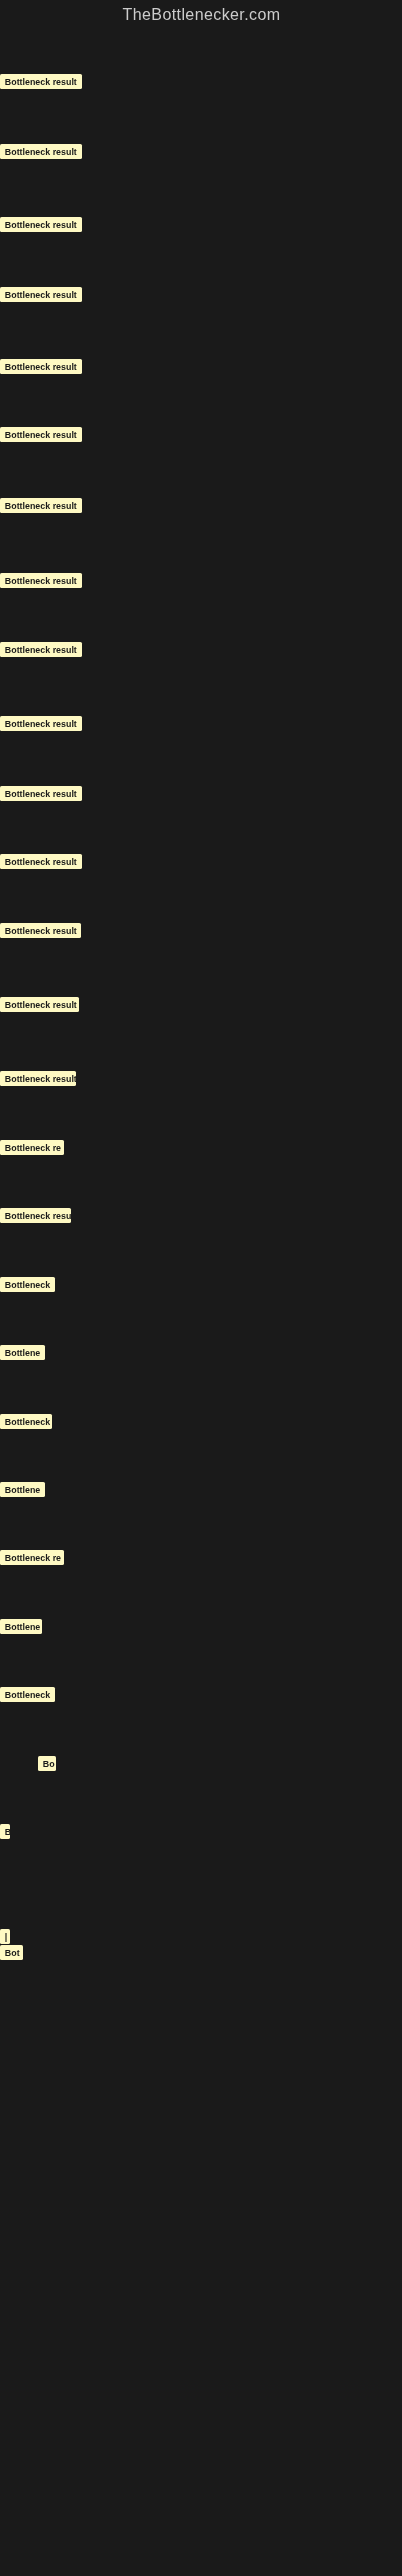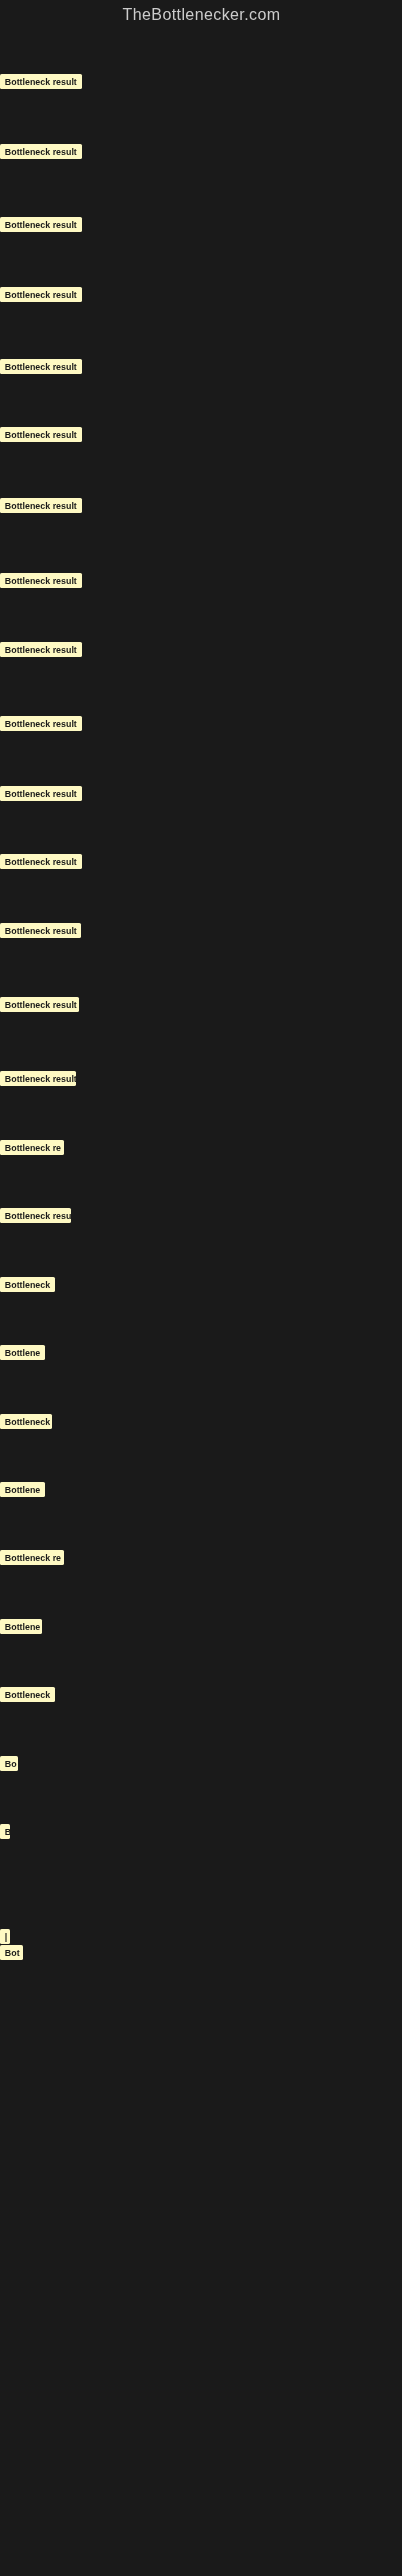--- a/index.html
+++ b/index.html
@@ -71,18 +71,18 @@
     <div class="bottleneck-item" style="top: 1042px;"><span class="bottleneck-badge" style="max-width: 76px;">Bottleneck result</span></div>
     <div class="bottleneck-item" style="top: 1111px;"><span class="bottleneck-badge" style="max-width: 64px;">Bottleneck re</span></div>
     <div class="bottleneck-item" style="top: 1179px;"><span class="bottleneck-badge" style="max-width: 71px;">Bottleneck resul</span></div>
     <div class="bottleneck-item" style="top: 1248px;"><span class="bottleneck-badge" style="max-width: 55px;">Bottleneck</span></div>
     <div class="bottleneck-item" style="top: 1316px;"><span class="bottleneck-badge" style="max-width: 47px;">Bottlene</span></div>
     <div class="bottleneck-item" style="top: 1385px;"><span class="bottleneck-badge" style="max-width: 52px;">Bottleneck </span></div>
     <div class="bottleneck-item" style="top: 1453px;"><span class="bottleneck-badge" style="max-width: 50px;">Bottlene</span></div>
     <div class="bottleneck-item" style="top: 1521px;"><span class="bottleneck-badge" style="max-width: 64px;">Bottleneck re</span></div>
     <div class="bottleneck-item" style="top: 1590px;"><span class="bottleneck-badge" style="max-width: 42px;">Bottlene</span></div>
     <div class="bottleneck-item" style="top: 1658px;"><span class="bottleneck-badge" style="max-width: 55px;">Bottleneck</span></div>
-    <div class="bottleneck-item" style="top: 1727px;"><span class="bottleneck-badge" style="max-width: 17.7px;">Bo</span></div>
+    <div class="bottleneck-item" style="top: 1727px; margin-left: 38px;"><span class="bottleneck-badge" style="max-width: 17.7px;">Bo</span></div>
     <div class="bottleneck-item" style="top: 1795px;"><span class="bottleneck-badge" style="max-width: 9.7px;">B</span></div>
     <div class="bottleneck-item" style="top: 1900px;"><span class="bottleneck-badge" style="max-width: 6.4px;">|</span></div>
     <div class="bottleneck-item" style="top: 1916px;"><span class="bottleneck-badge" style="max-width: 22.5px;">Bot</span></div>
   </div>
 
 
 </body></html>

